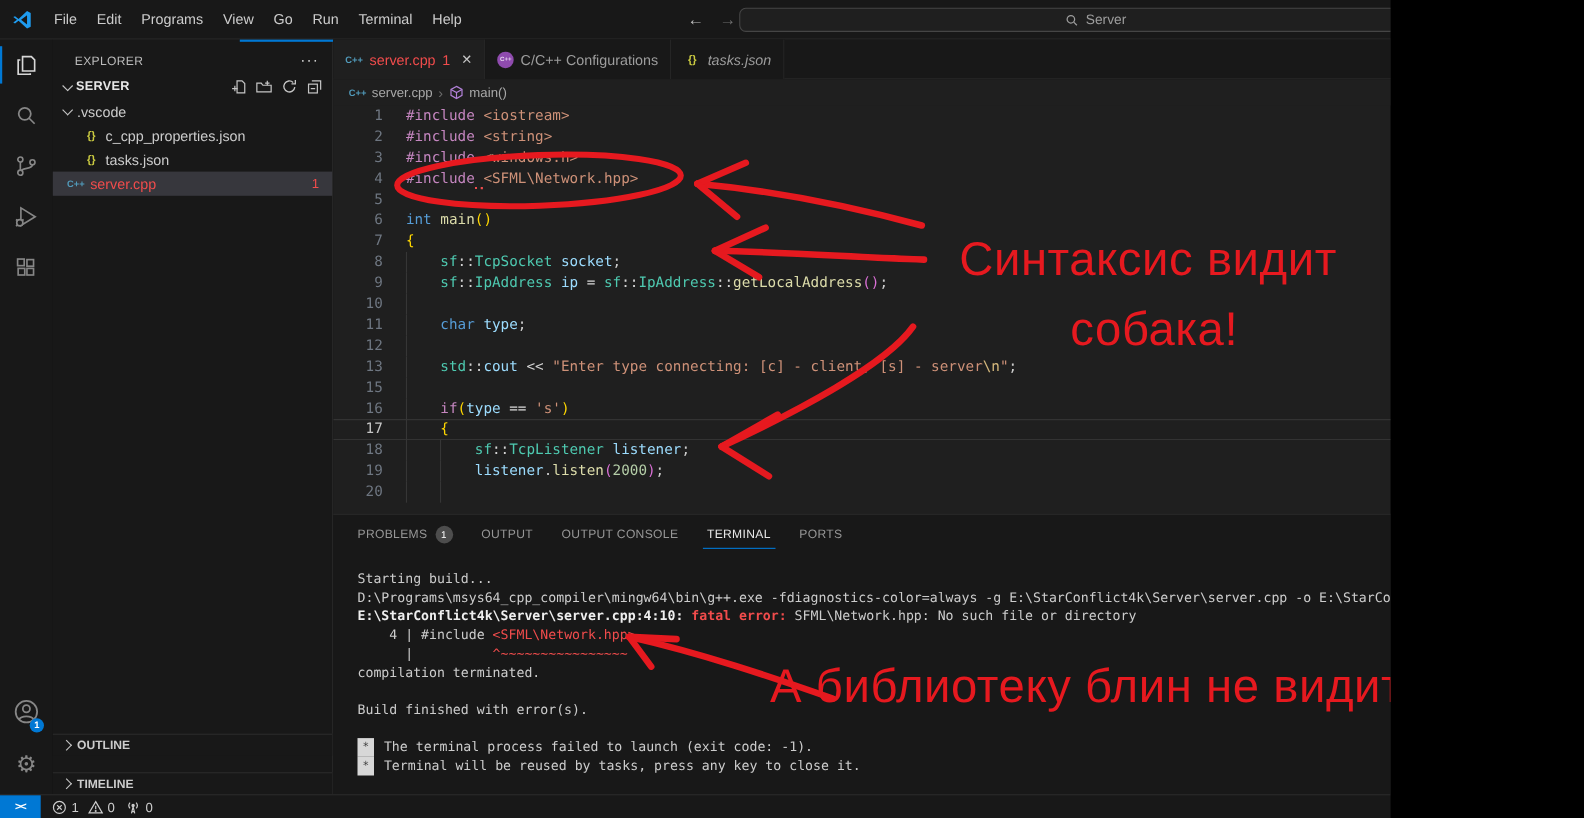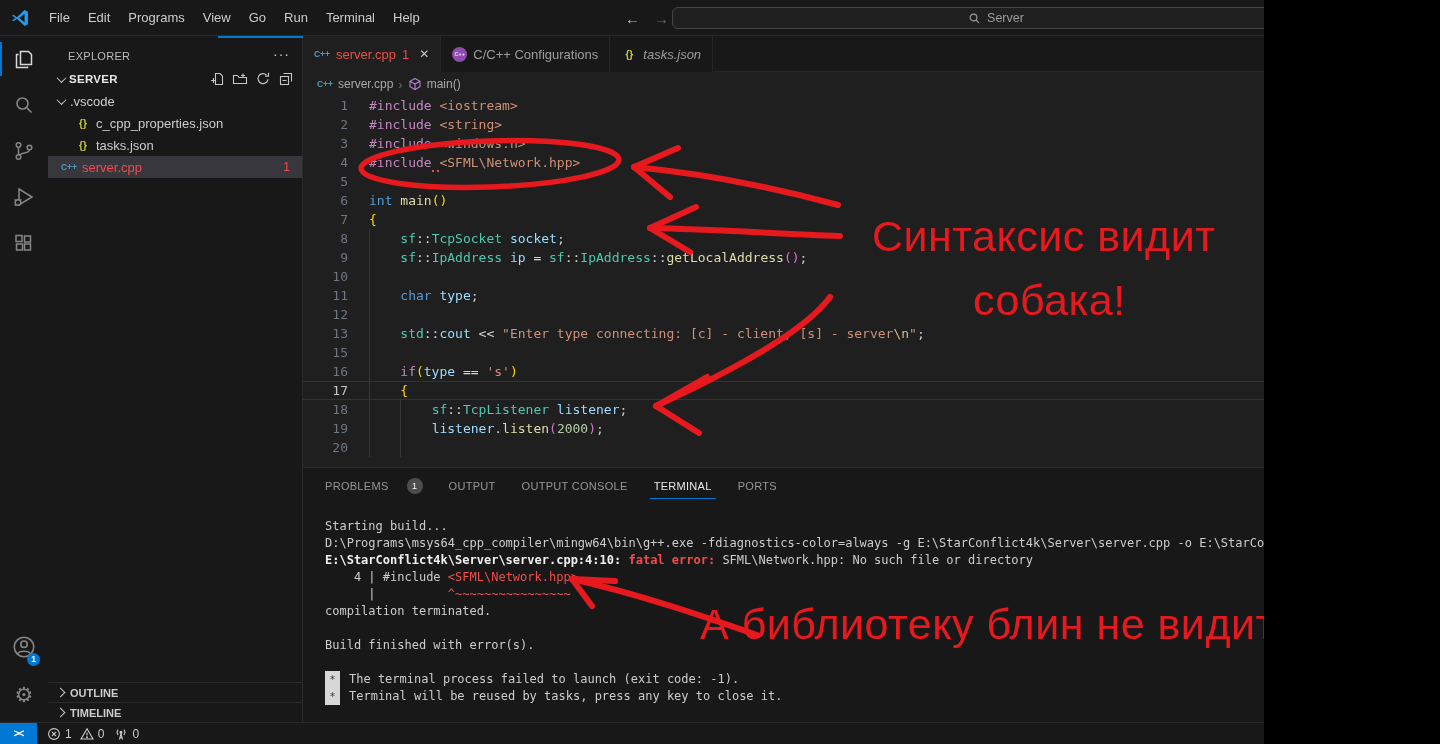--- a/index.html
+++ b/index.html
@@ -77,21 +77,21 @@
   .code-line.cur { box-shadow:inset 0 1px 0 #333333, inset 0 -1px 0 #333333; }
   .code-line.cur .ln { color:#c6c6c6; }
   .iguide { position:absolute; top:0; bottom:0; width:1px; background:#363636; }
   .tk-pp{color:#c586c0} .tk-str{color:#ce9178} .tk-kw{color:#569cd6} .tk-fn{color:#dcdcaa}
   .tk-ty{color:#4ec9b0} .tk-va{color:#9cdcfe} .tk-op{color:#d4d4d4} .tk-nu{color:#b5cea8}
   .tk-es{color:#d7ba7d} .tk-b1{color:#ffd700} .tk-b2{color:#da70d6} .tk-pl{color:#cccccc}
   .tk-sq{border-bottom:2px dotted #f14c4c;}
   
   .panel { position:absolute; left:0; top:431px; width:100%; height:255px; background:#181818; border-top:1px solid #2b2b2b; }
   .panel-tabs { display:flex; align-items:center; gap:26px; height:36px; padding-left:22px; font-size:11px; color:#969696; letter-spacing:.3px; }
-  .panel-tab { display:flex; align-items:center; gap:18px; height:36px; position:relative; }
+  .panel-tab { display:flex; align-items:center; gap:7px; height:36px; position:relative; }
   .panel-tab.active { color:#e7e7e7; }
   .panel-tab.active::after { content:""; position:absolute; left:-4px; right:-4px; bottom:5px; height:1.5px; background:#0078d4; }
   .ptab-badge { width:16px; height:16px; border-radius:50%; background:#4d4d4d; color:#ffffff; font-size:9px;
     display:inline-flex; align-items:center; justify-content:center; }
   .terminal { position:absolute; left:22px; top:50px; right:4px; font-family:"DejaVu Sans Mono","Liberation Mono",monospace;
     font-size:12px; color:#cccccc; }
   .t-line { height:17px; line-height:17px; white-space:pre; }
   .tt-bold{ color:#efefef; font-weight:bold; } .tt-err{ color:#f14c4c; font-weight:bold; } .tt-red{ color:#f14c4c; }
   .t-mark { display:inline-block; width:15px; height:17px; background:#d7d7d7; color:#333333;
     font-size:10px; text-align:center; margin-right:9px; vertical-align:top; }
@@ -232,21 +232,21 @@
         <div class="tree-item" style="padding-left: 27px;">
           <span class="ficon json">{}</span>
           <span class="tree-label">tasks.json</span>
         </div>
         <div class="tree-item selected error-file" style="padding-left: 13px;">
           <span class="ficon cpp">C++</span>
           <span class="tree-label">server.cpp</span>
           <span class="tree-badge">1</span>
         </div>
       </div>
-    <div class="sb-bottom-row" style="bottom:20px;text-align:right;">
+    <div class="sb-bottom-row" style="bottom:35px;text-align:right;">
       <span class="chev right"></span>
       <span>OUTLINE</span>
     </div>
     <div class="sb-bottom-row" style="bottom:0;">
       <span class="chev right"></span>
       <span>TIMELINE</span>
     </div>
   </div>
 
   <div class="editorcol">

